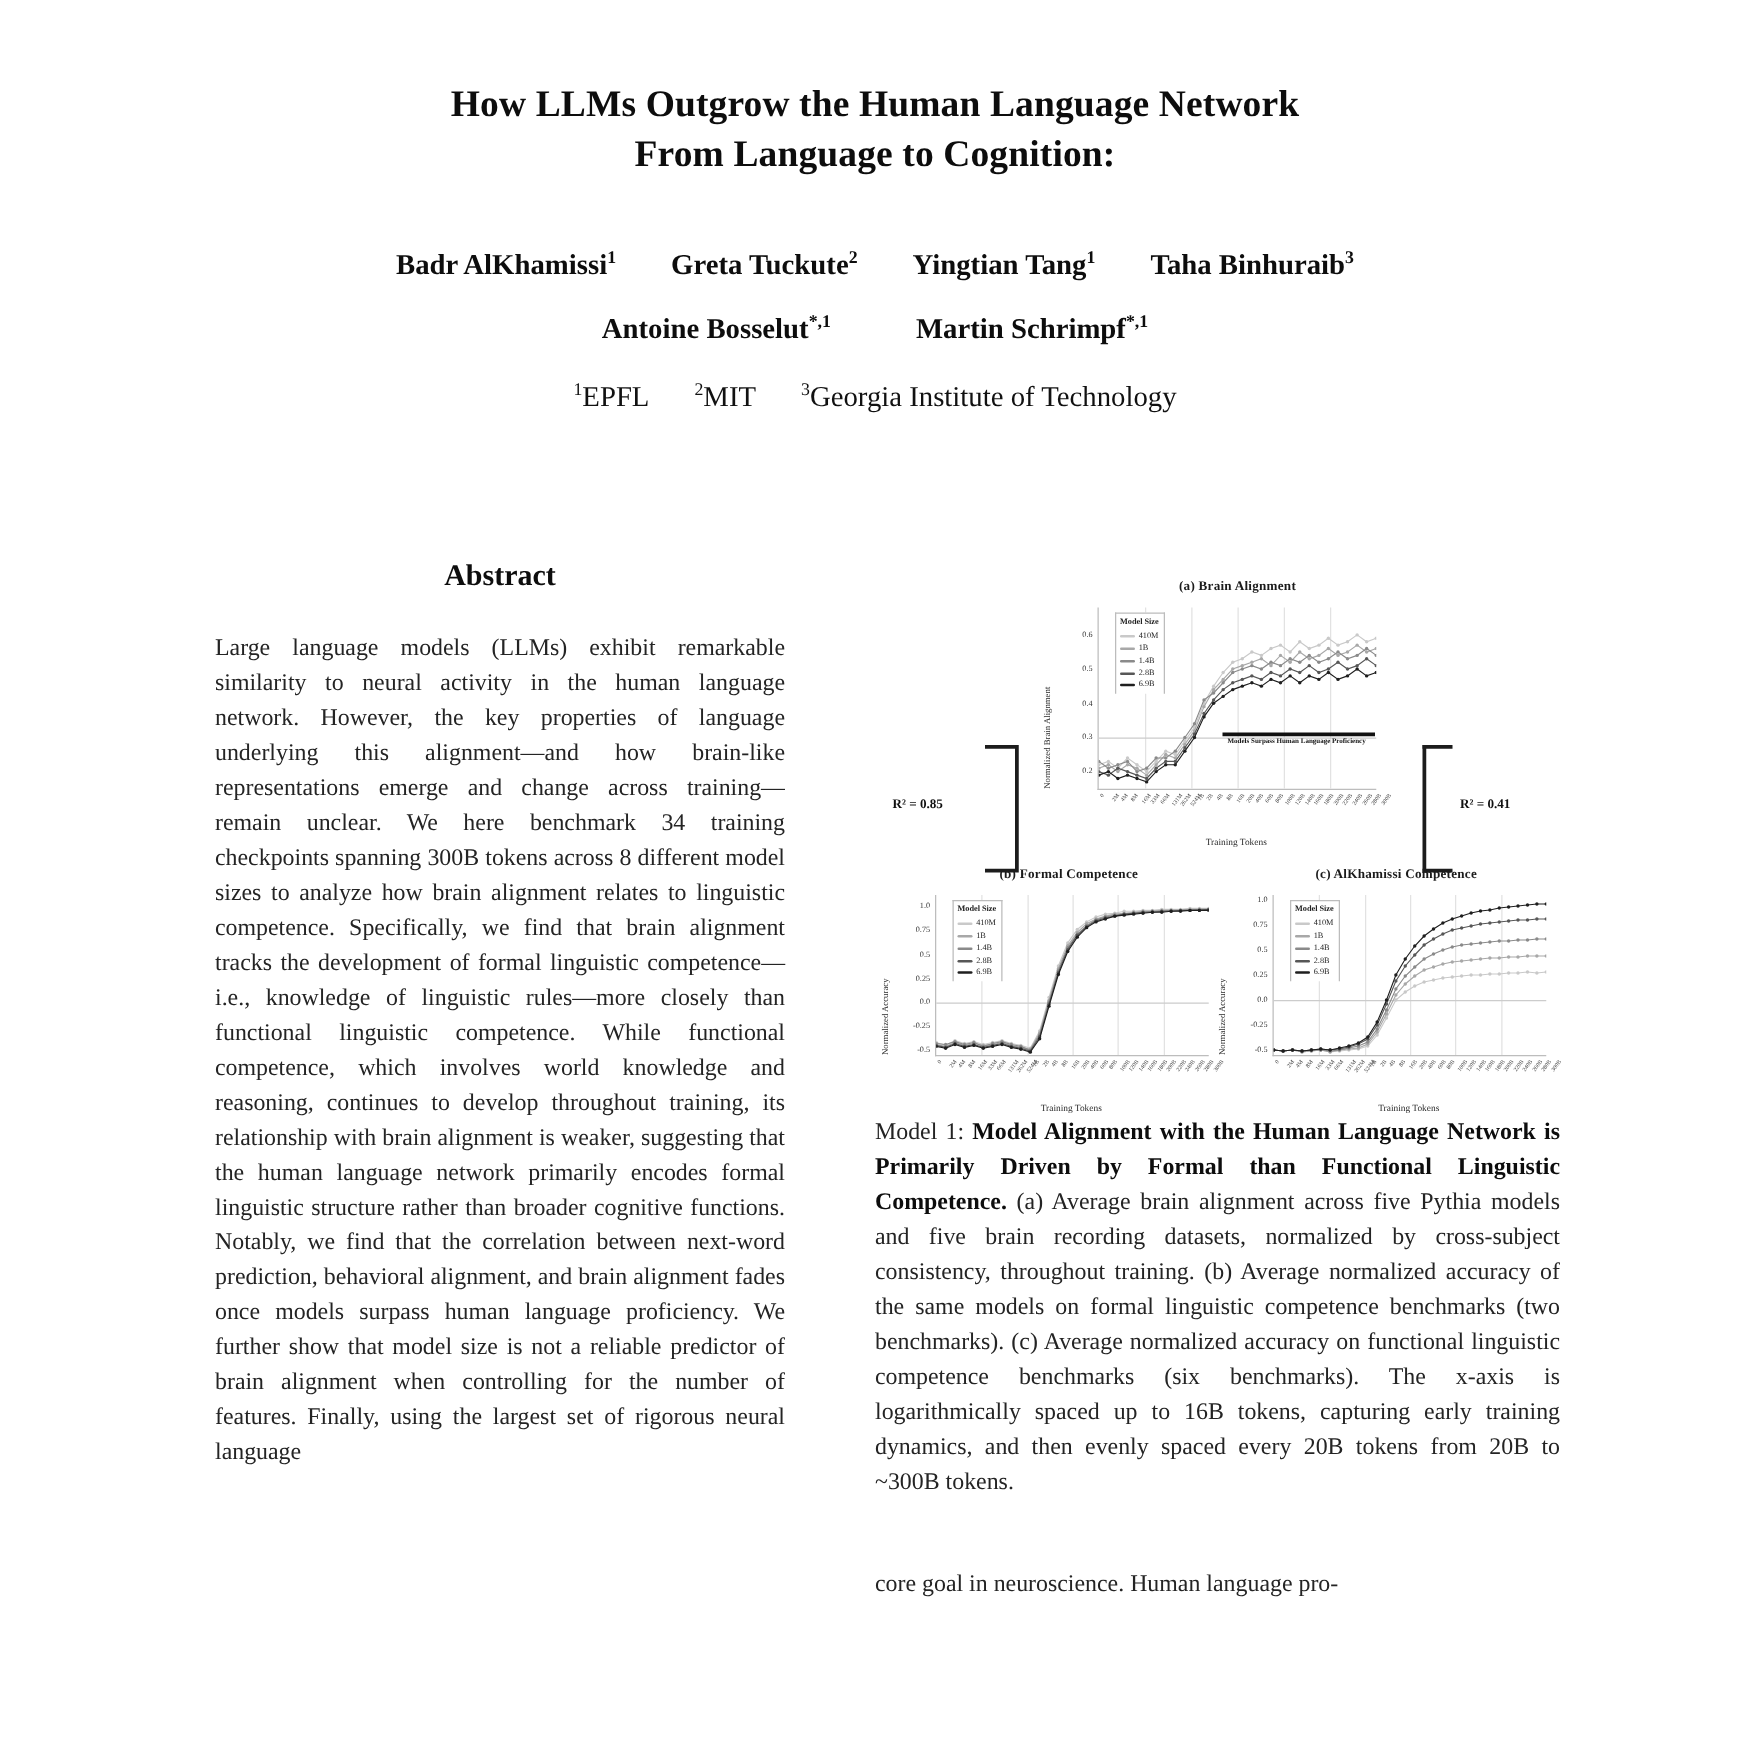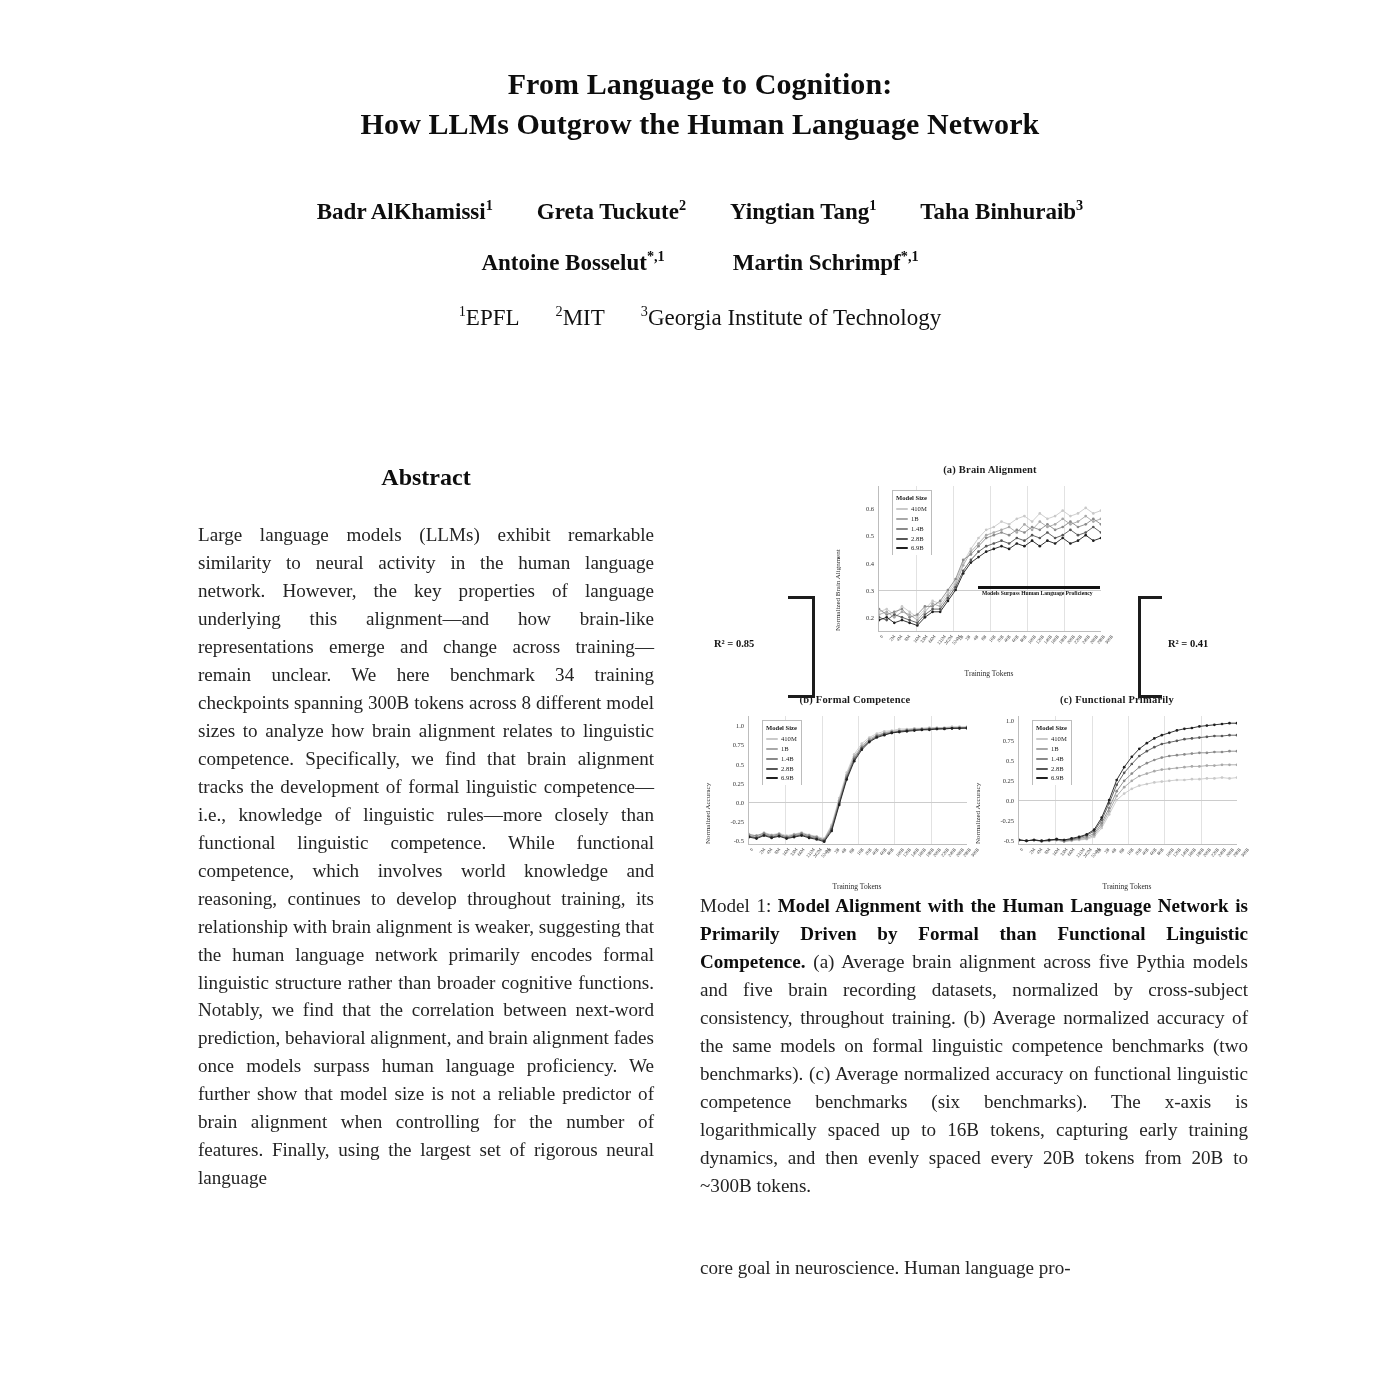--- a/index.html
+++ b/index.html
@@ -30,21 +30,21 @@
     margin-top:16px;font-size:23px;line-height:1.5;color:#111;
   }
   .affils .aff{margin:0 18px;white-space:nowrap;}
   sup{font-size:.62em;vertical-align:super;line-height:0;}
 
   
   .columns{
     position:absolute;top:448px;left:0;width:1400px;height:950px;
   }
   .col-left{
-    position:absolute;left:172px;top:16px;width:456px;margin-left:26px;
+    position:absolute;left:172px;top:0;width:456px;
   }
   .col-right{
     position:absolute;left:700px;top:0;width:548px;
   }
   .abstract-head{
     text-align:center;font-size:24px;font-weight:bold;margin-bottom:30px;
     color:#0d0d0d;
   }
   .abstract-body{
     font-size:19.1px;line-height:1.465;text-align:justify;
@@ -118,22 +118,22 @@
   }
   .dotsvg{position:absolute;left:0;top:0;}
 </style>
 </head>
 <body>
 
 <div class="page">
 
   <div class="titleblock">
     <div class="paper-title">
+      <div>How LLMs Outgrow the Human Language Network</div>
       <div>From Language to Cognition:</div>
-      <div>How LLMs Outgrow the Human Language Network</div>
     </div>
 
     <div class="authors">
       <div class="author-row-1" id="arow1"><span class="author">Badr AlKhamissi<sup>1</sup></span><span class="author">Greta Tuckute<sup>2</sup></span><span class="author">Yingtian Tang<sup>1</sup></span><span class="author">Taha Binhuraib<sup>3</sup></span></div>
       <div class="author-row-2" id="arow2"><span class="author">Antoine Bosselut<sup>*,1</sup></span><span class="author">Martin Schrimpf<sup>*,1</sup></span></div>
     </div>
 
     <div class="affils" id="affils"><span class="aff"><sup>1</sup>EPFL</span><span class="aff"><sup>2</sup>MIT</span><span class="aff"><sup>3</sup>Georgia Institute of Technology</span></div>
   </div>
 
@@ -595,21 +595,21 @@
             </div>
             <div class="lg-row">
               <span class="swatch" style="background: rgb(87, 87, 87);"></span>
               <span>2.8B</span>
             </div>
             <div class="lg-row">
               <span class="swatch" style="background: rgb(31, 31, 31);"></span>
               <span>6.9B</span>
             </div>
           </div>
-          <div class="panel-title" style="left: 292px; top: 246px; width: 250px;">(c) Functional Primarily</div>
+          <div class="panel-title" style="left: 292px; top: 246px; width: 250px;">(c) AlKhamissi Competence</div>
           <div class="axes" style="left: 318px; top: 268px; width: 218px; height: 128px;">
             <div class="gridv" style="left: 36px;"></div>
             <div class="gridv" style="left: 73px;"></div>
             <div class="gridv" style="left: 109px;"></div>
             <div class="gridv" style="left: 145px;"></div>
             <div class="gridv" style="left: 182px;"></div>
             <div class="gridh" style="top: 84px; background: rgb(204, 204, 204);"></div>
             <svg class="dotsvg" width="218" height="128">
               <polyline points="0.0,124.0 7.5,124.8 15.0,124.0 22.6,125.6 30.1,124.8 37.6,124.0 45.1,125.6 52.6,124.8 60.1,124.0 67.7,123.2 75.2,120.8 82.7,112.0 90.2,98.4 97.7,84.0 105.2,77.6 112.8,72.8 120.3,69.6 127.8,68.0 135.3,66.4 142.8,65.6 150.3,64.8 157.9,64.0 165.4,64.0 172.9,63.2 180.4,63.2 187.9,62.4 195.4,62.4 203.0,61.6 210.5,62.4 218.0,61.6" fill="none" stroke="#c9c9c9" stroke-width="0.9"></polyline>
               <circle cx="0.0" cy="124.0" r="1.35" fill="#c9c9c9"></circle>

